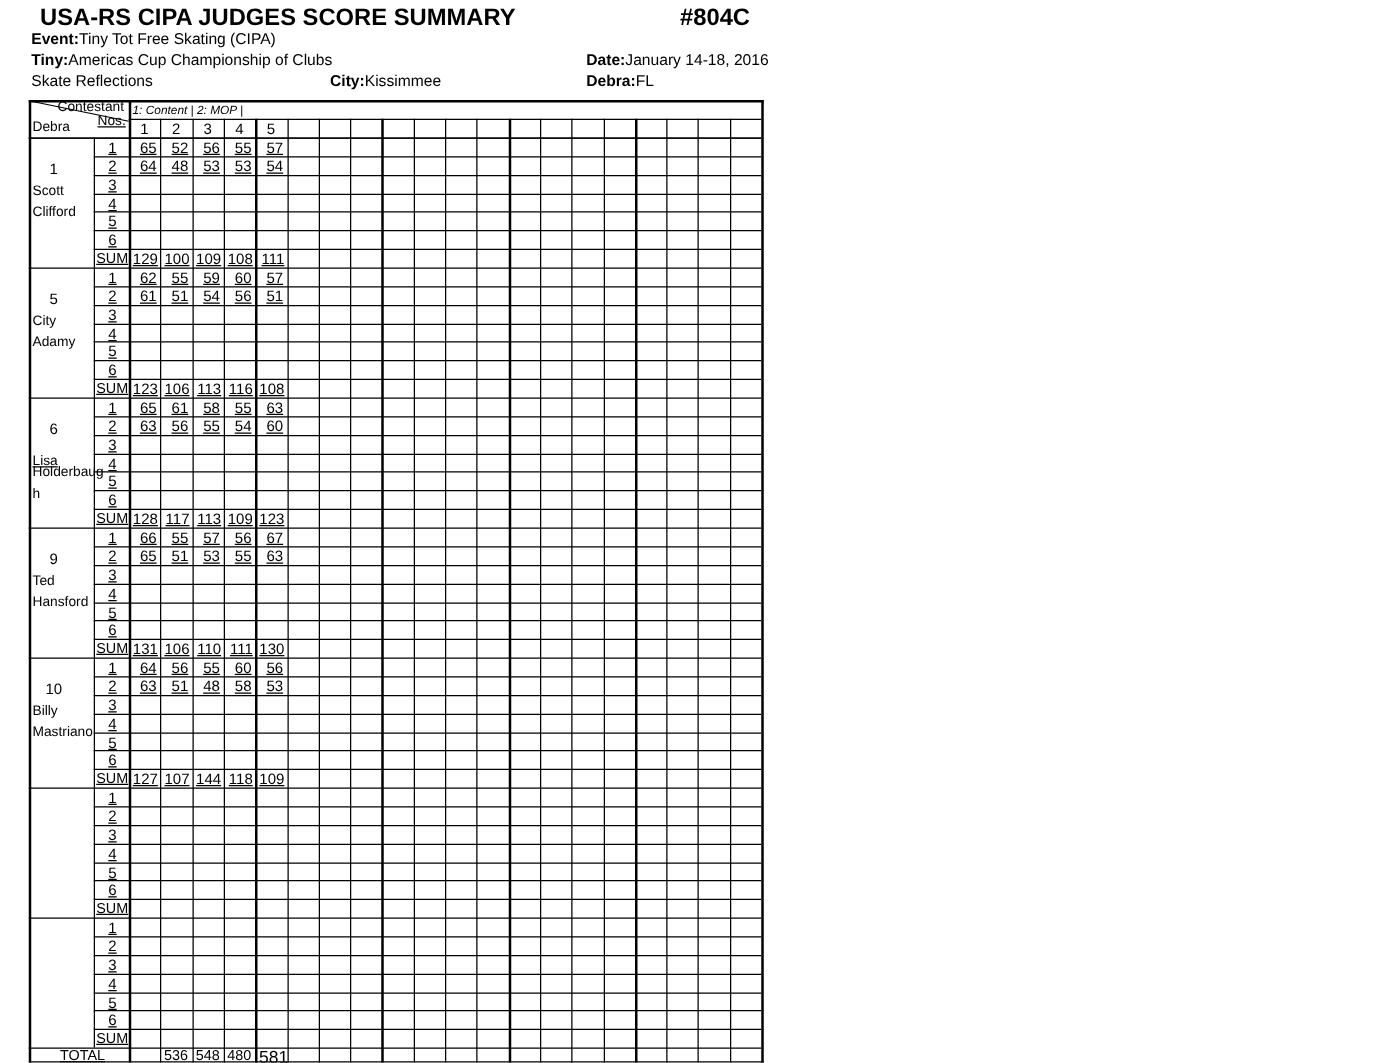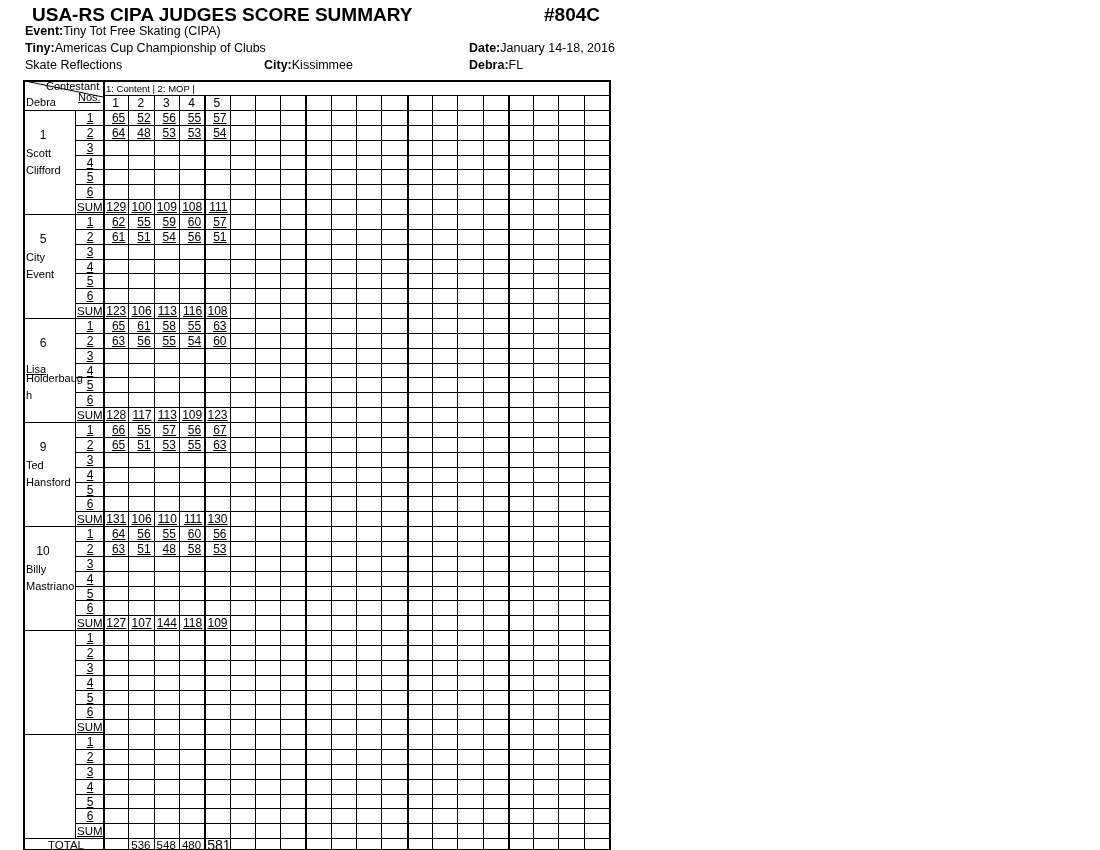--- a/index.html
+++ b/index.html
@@ -34,21 +34,21 @@
 <div class="meta" style="left:264px; top:58px;"><b>City:</b><span>Kissimmee</span></div>
 <div class="meta" style="left:469px; top:58px;"><b>Debra:</b><span>FL</span></div>
 
 <div id="grid">
   <svg style="position:absolute;left:0;top:0;" width="110" height="112">
     <line x1="25" y1="81" x2="103" y2="97" stroke="#000" stroke-width="1"></line>
   </svg>
   <div class="hdr-text" style="left:46px; top:81px;">Contestant</div>
   <div class="hdr-text" style="left:78px; top:92px; text-decoration:underline;">Nos.</div>
   <div class="hdr-text" style="left:26px; top:97px;">Debra</div>
-  <div class="hdr-text small" style="left:106px; top:83px; font-size:9.5px;">1: Content | 2: MOP |</div>
+  <div class="hdr-text small" style="left:106px; top:83px; font-size:9.5px;font-style:italic;">1: Content | 2: MOP |</div>
 <div class="hl" style="left: 23px; width: 588px; top: 80px; height: 2px;"></div>
     <div class="vl" style="left: 23px; top: 80px; height: 771px; width: 2px;"></div>
     <div class="vl" style="left: 609px; top: 80px; height: 771px; width: 2px;"></div>
     <div class="hl" style="left: 103px; width: 506px; top: 95px; height: 1px;"></div>
     <div class="hl" style="left: 23px; width: 586px; top: 110px; height: 1px;"></div>
     <div class="vl" style="left: 103px; top: 80px; height: 771px; width: 2px;"></div>
     <div class="vl" style="left: 75px; top: 110px; height: 728px; width: 1px;"></div>
     <div class="vl" style="left: 128px; top: 95px; height: 756px; width: 1px;"></div>
     <div class="vl" style="left: 154px; top: 95px; height: 756px; width: 1px;"></div>
     <div class="vl" style="left: 179px; top: 95px; height: 756px; width: 1px;"></div>
@@ -151,21 +151,21 @@
     <div class="cell num-r" style="left: 205.2px; top: 201px; width: 22.3px;">111</div>
     <div class="cell num-c" style="left: 78px; top: 216px; width: 24px;">1</div>
     <div class="cell num-c" style="left: 78px; top: 231px; width: 24px;">2</div>
     <div class="cell num-c" style="left: 78px; top: 246px; width: 24px;">3</div>
     <div class="cell num-c" style="left: 78px; top: 261px; width: 24px;">4</div>
     <div class="cell num-c" style="left: 78px; top: 275px; width: 24px;">5</div>
     <div class="cell num-c" style="left: 78px; top: 290px; width: 24px;">6</div>
     <div class="cell " style="left: 77px; top: 305px; font-size: 11.5px;">SUM</div>
     <div class="judge-no" style="left: 23px; top: 232px;">5</div>
     <div class="judge-name" style="left: 26px; top: 250px;">City</div>
-    <div class="judge-name" style="left: 26px; top: 267px;">Event</div>
+    <div class="judge-name" style="left: 26px; top: 267px;">Adamy</div>
     <div class="cell num-r" style="left: 104px; top: 216px; width: 21.3px;">62</div>
     <div class="cell num-r" style="left: 129.3px; top: 216px; width: 21.3px;">55</div>
     <div class="cell num-r" style="left: 154.6px; top: 216px; width: 21.3px;">59</div>
     <div class="cell num-r" style="left: 179.9px; top: 216px; width: 21.3px;">60</div>
     <div class="cell num-r" style="left: 205.2px; top: 216px; width: 21.3px;">57</div>
     <div class="cell num-r" style="left: 104px; top: 231px; width: 21.3px;">61</div>
     <div class="cell num-r" style="left: 129.3px; top: 231px; width: 21.3px;">51</div>
     <div class="cell num-r" style="left: 154.6px; top: 231px; width: 21.3px;">54</div>
     <div class="cell num-r" style="left: 179.9px; top: 231px; width: 21.3px;">56</div>
     <div class="cell num-r" style="left: 205.2px; top: 231px; width: 21.3px;">51</div>

